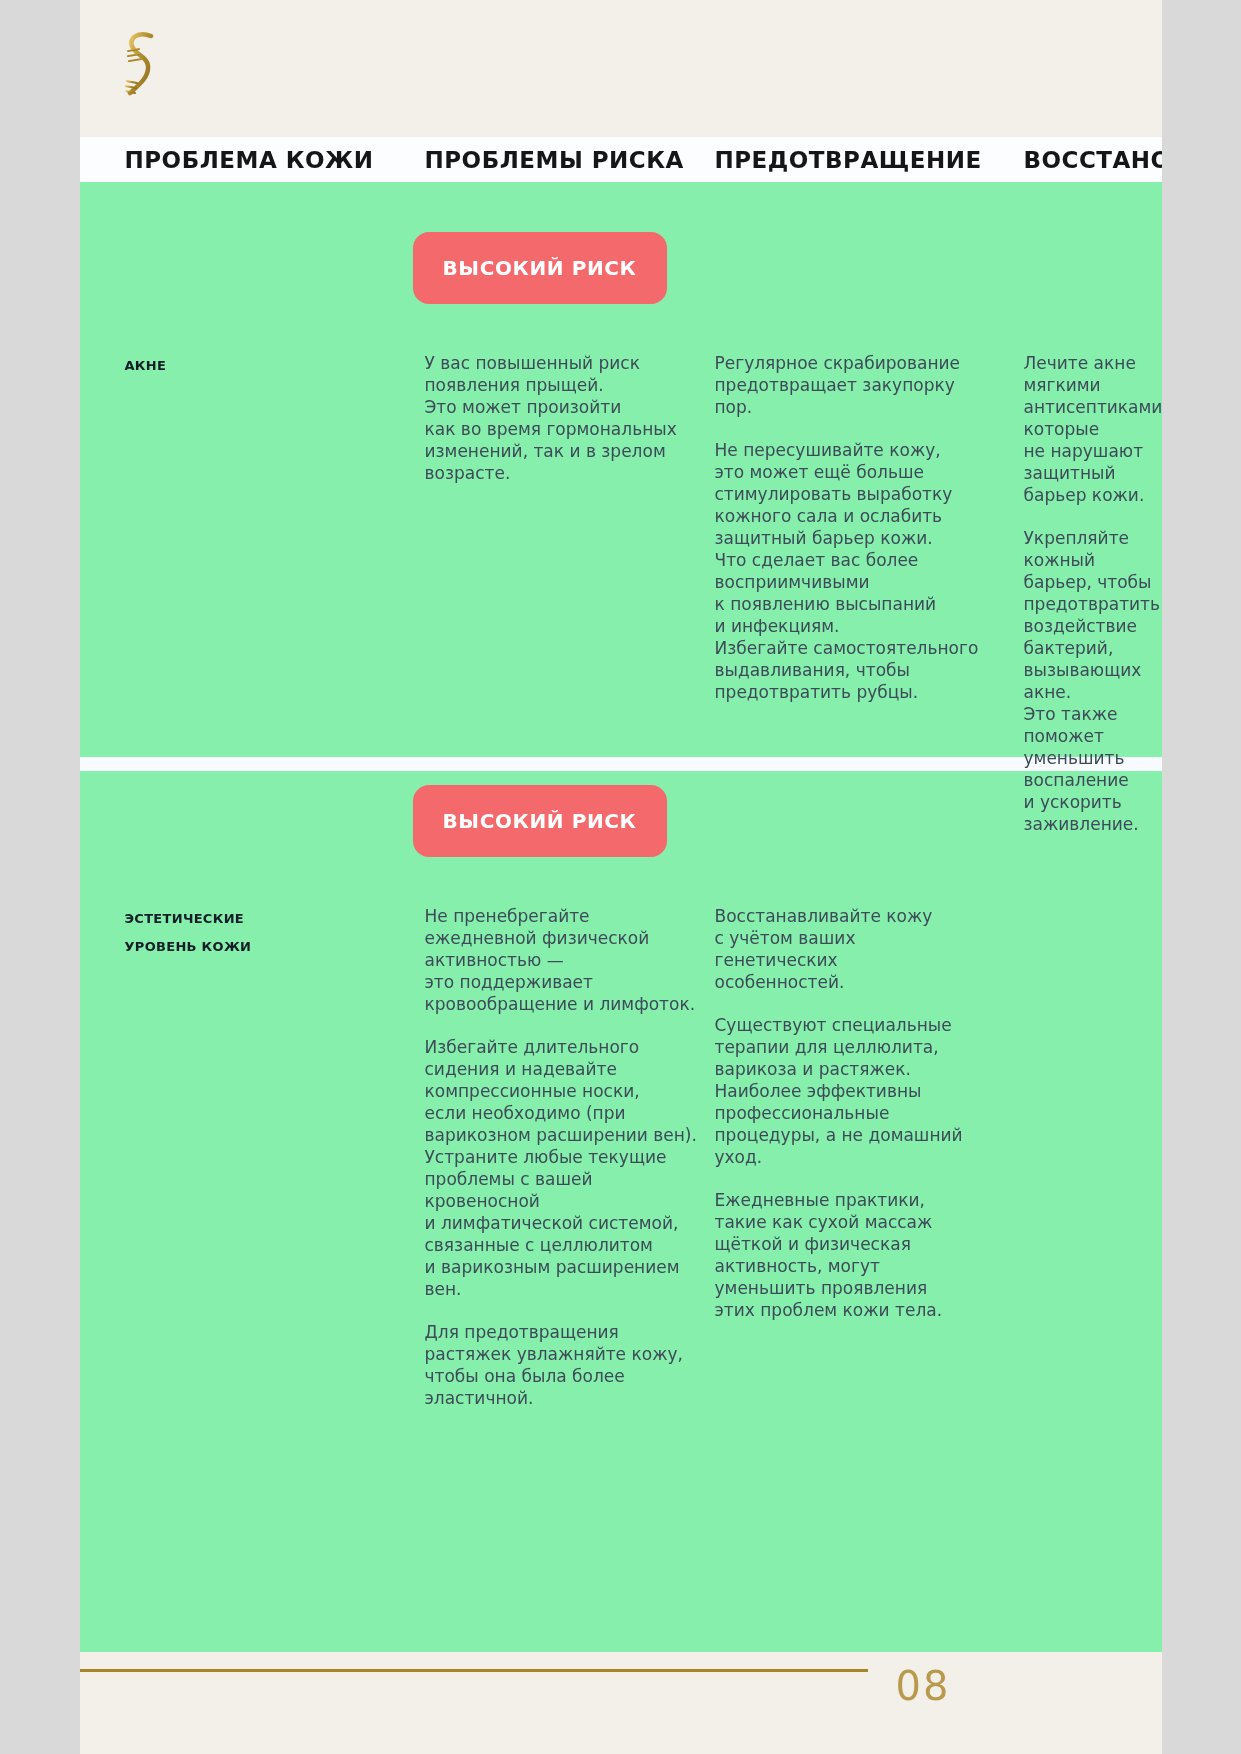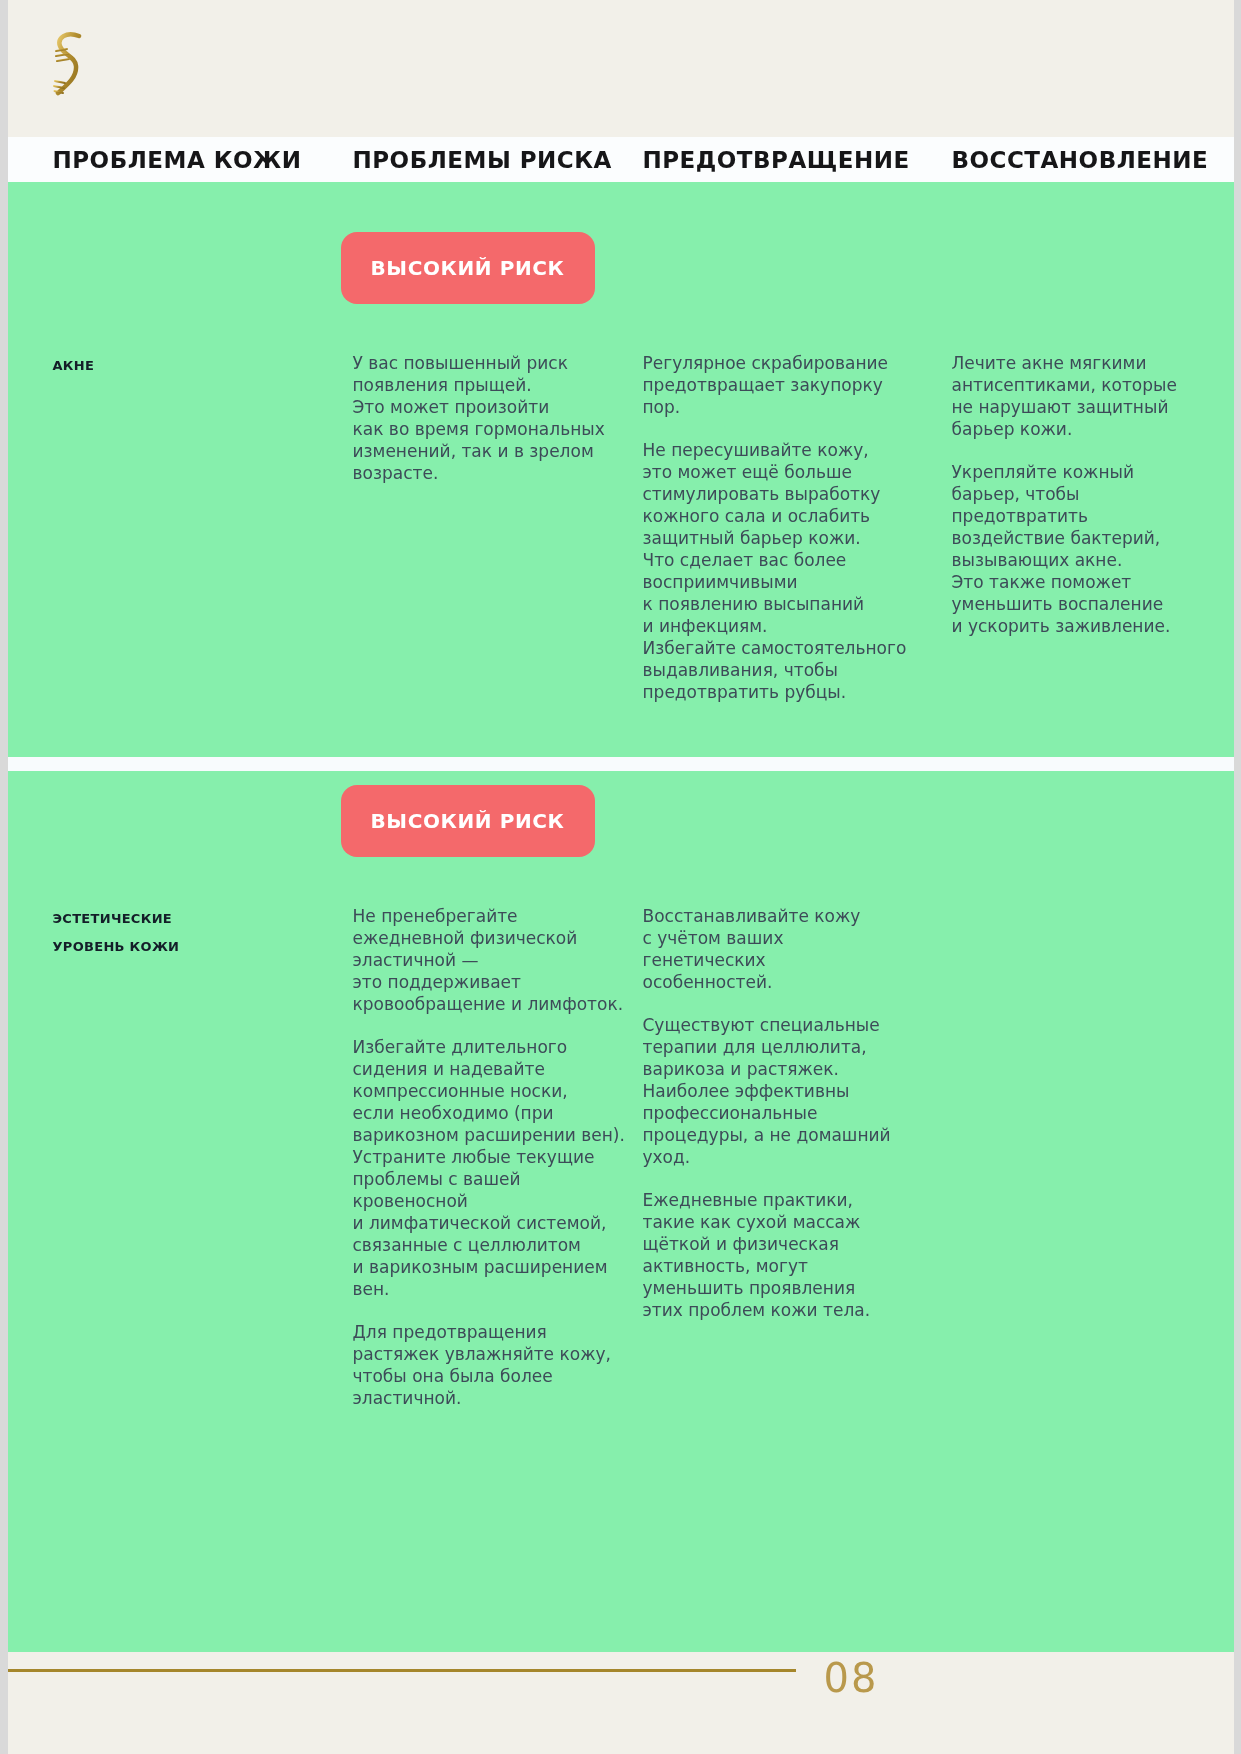--- a/index.html
+++ b/index.html
@@ -1,19 +1,19 @@
 <!DOCTYPE html>
 <html><head>
 <meta charset="utf-8">
 <style>
   * { margin:0; padding:0; box-sizing:border-box; }
   html,body { background:#d9d9d9; }
   .page {
     position:relative;
-    width:1226px; height:1754px;
+    width:1082px; height:1754px;
     margin:0 auto;
     background:#F2F0E9;
     font-family:"DejaVu Sans", sans-serif;
     color:#3D4B58;
     overflow:hidden;
   }
   
   .top-band { position:relative; height:137px; }
   .logo { position:absolute; left:42px; top:30px; }
 
@@ -61,21 +61,21 @@
     color:#141E28; letter-spacing:0.3px; white-space:pre-line;
   }
 
   
   .footer { position:relative; height:102px; background:#F2F0E9; }
   .footer-rule {
     position:absolute; left:0; top:17px;
     width:788px; height:3px; background:#A5862B;
   }
   .page-number {
-    position:absolute; left:816px; top:6px;
+    position:absolute; left:816px; top:14px;
     font-size:40px; line-height:40px; letter-spacing:2px;
     color:#B9994C; font-weight:normal;
   }
 </style>
 </head>
 <body>
 
 <div class="page">
 
   <div class="top-band">
@@ -159,21 +159,21 @@
   <section class="risk-section sec2">
     <div class="grid badge-row">
       <div class="badge">ВЫСОКИЙ РИСК</div>
     </div>
     <div class="grid content-row">
       <div class="cell title-cell">ЭСТЕТИЧЕСКИЕ
 УРОВЕНЬ КОЖИ</div>
       <div class="cell">
         <p>Не пренебрегайте
 ежедневной физической
-эластичной —
+активностью —
 это поддерживает
 кровообращение и лимфоток.</p>
         <p>Избегайте длительного
 сидения и надевайте
 компрессионные носки,
 если необходимо (при
 варикозном расширении вен).
 Устраните любые текущие
 проблемы с вашей
 кровеносной

